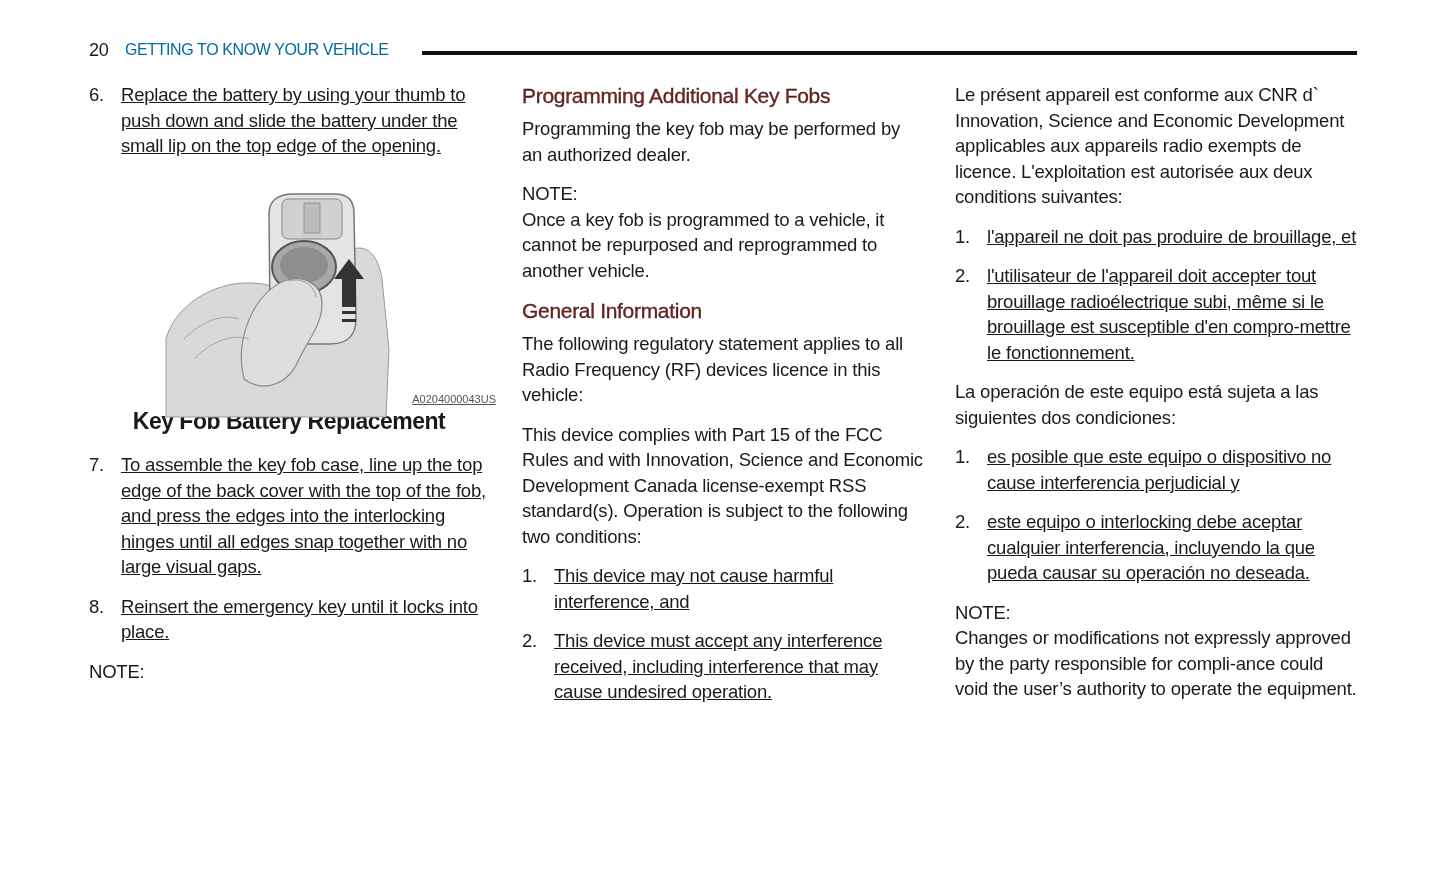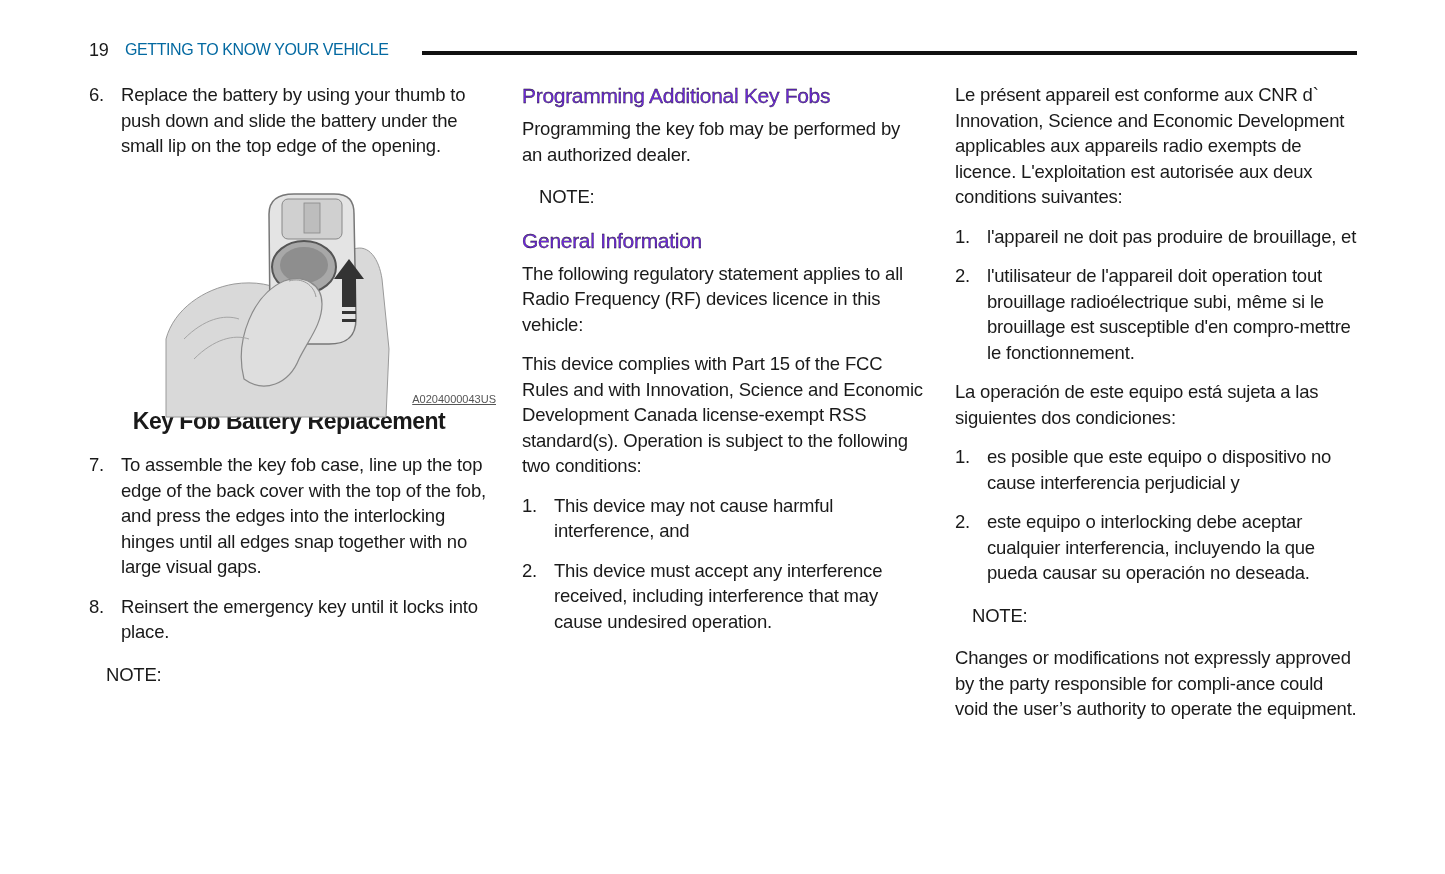--- a/index.html
+++ b/index.html
@@ -61,30 +61,31 @@
     .step {
       display: flex;
       margin-bottom: 14px;
     }
     .step .num {
       width: 32px;
       flex: 0 0 32px;
     }
     .step .txt {
       flex: 1;
+      text-decoration: underline;
     }
     p { margin: 0 3px 14px 0; }
-    .note-label { margin: 17px; }
+    .note-label { margin: 0; }
     .heading {
       font-size: 21px;
       line-height: 28px;
       margin: 0 0 6px 0;
       letter-spacing: -0.3px;
       font-weight: normal;
-      color: #6d28d9;
+      color: #7f1d1d;
       -webkit-text-stroke: 0.3px #111;
     }
     .figure {
       position: relative;
       width: 330px;
       height: 230px;
       margin: 30px 0 0 75px;
     }
     .figure svg { display: block; }
     .fig-code {
@@ -105,21 +106,21 @@
       letter-spacing: -0.5px;
       margin: -10px 0 18px 0;
       padding-left: 0px;
       width: 400px;
     }
   </style>
 </head>
 <body>
 
 <div class="header">
-  <span class="page-num">19</span>
+  <span class="page-num">20</span>
   <span class="section-title">GETTING TO KNOW YOUR VEHICLE</span>
   <div class="header-rule"></div>
 </div>
 
 <div class="col col1">
   <div class="step">
     <span class="num">6.</span>
     <span class="txt">Replace the battery by using your thumb to push down and slide the battery under the small lip on the top edge of the opening.</span>
   </div>
 
@@ -158,20 +159,21 @@
     <span class="txt">Reinsert the emergency key until it locks into place.</span>
   </div>
 
   <p class="note-label">NOTE:</p>
 </div>
 
 <div class="col col2">
   <h2 class="heading">Programming Additional Key Fobs</h2>
   <p>Programming the key fob may be performed by an authorized dealer.</p>
   <p class="note-label">NOTE:</p>
+  <p>Once a key fob is programmed to a vehicle, it cannot be repurposed and reprogrammed to another vehicle.</p>
 
   <h2 class="heading">General Information</h2>
   <p>The following regulatory statement applies to all Radio Frequency (RF) devices licence in this vehicle:</p>
   <p>This device complies with Part 15 of the FCC Rules and with Innovation, Science and Economic Development Canada license-exempt RSS standard(s). Operation is subject to the following two conditions:</p>
 
   <div class="step">
     <span class="num">1.</span>
     <span class="txt">This device may not cause harmful interference, and</span>
   </div>
   <div class="step">
@@ -181,21 +183,21 @@
 </div>
 
 <div class="col col3">
   <p>Le présent appareil est conforme aux CNR d` Innovation, Science and Economic Development applicables aux appareils radio exempts de licence. L'exploitation est autorisée aux deux conditions suivantes:</p>
   <div class="step">
     <span class="num">1.</span>
     <span class="txt">l'appareil ne doit pas produire de brouillage, et</span>
   </div>
   <div class="step">
     <span class="num">2.</span>
-    <span class="txt">l'utilisateur de l'appareil doit operation tout brouillage radioélectrique subi, même si le brouillage est susceptible d'en compro-mettre le fonctionnement.</span>
+    <span class="txt">l'utilisateur de l'appareil doit accepter tout brouillage radioélectrique subi, même si le brouillage est susceptible d'en compro-mettre le fonctionnement.</span>
   </div>
 
   <p>La operación de este equipo está sujeta a las siguientes dos condiciones:</p>
   <div class="step">
     <span class="num">1.</span>
     <span class="txt">es posible que este equipo o dispositivo no cause interferencia perjudicial y</span>
   </div>
   <div class="step">
     <span class="num">2.</span>
     <span class="txt">este equipo o interlocking debe aceptar cualquier interferencia, incluyendo la que pueda causar su operación no deseada.</span>

